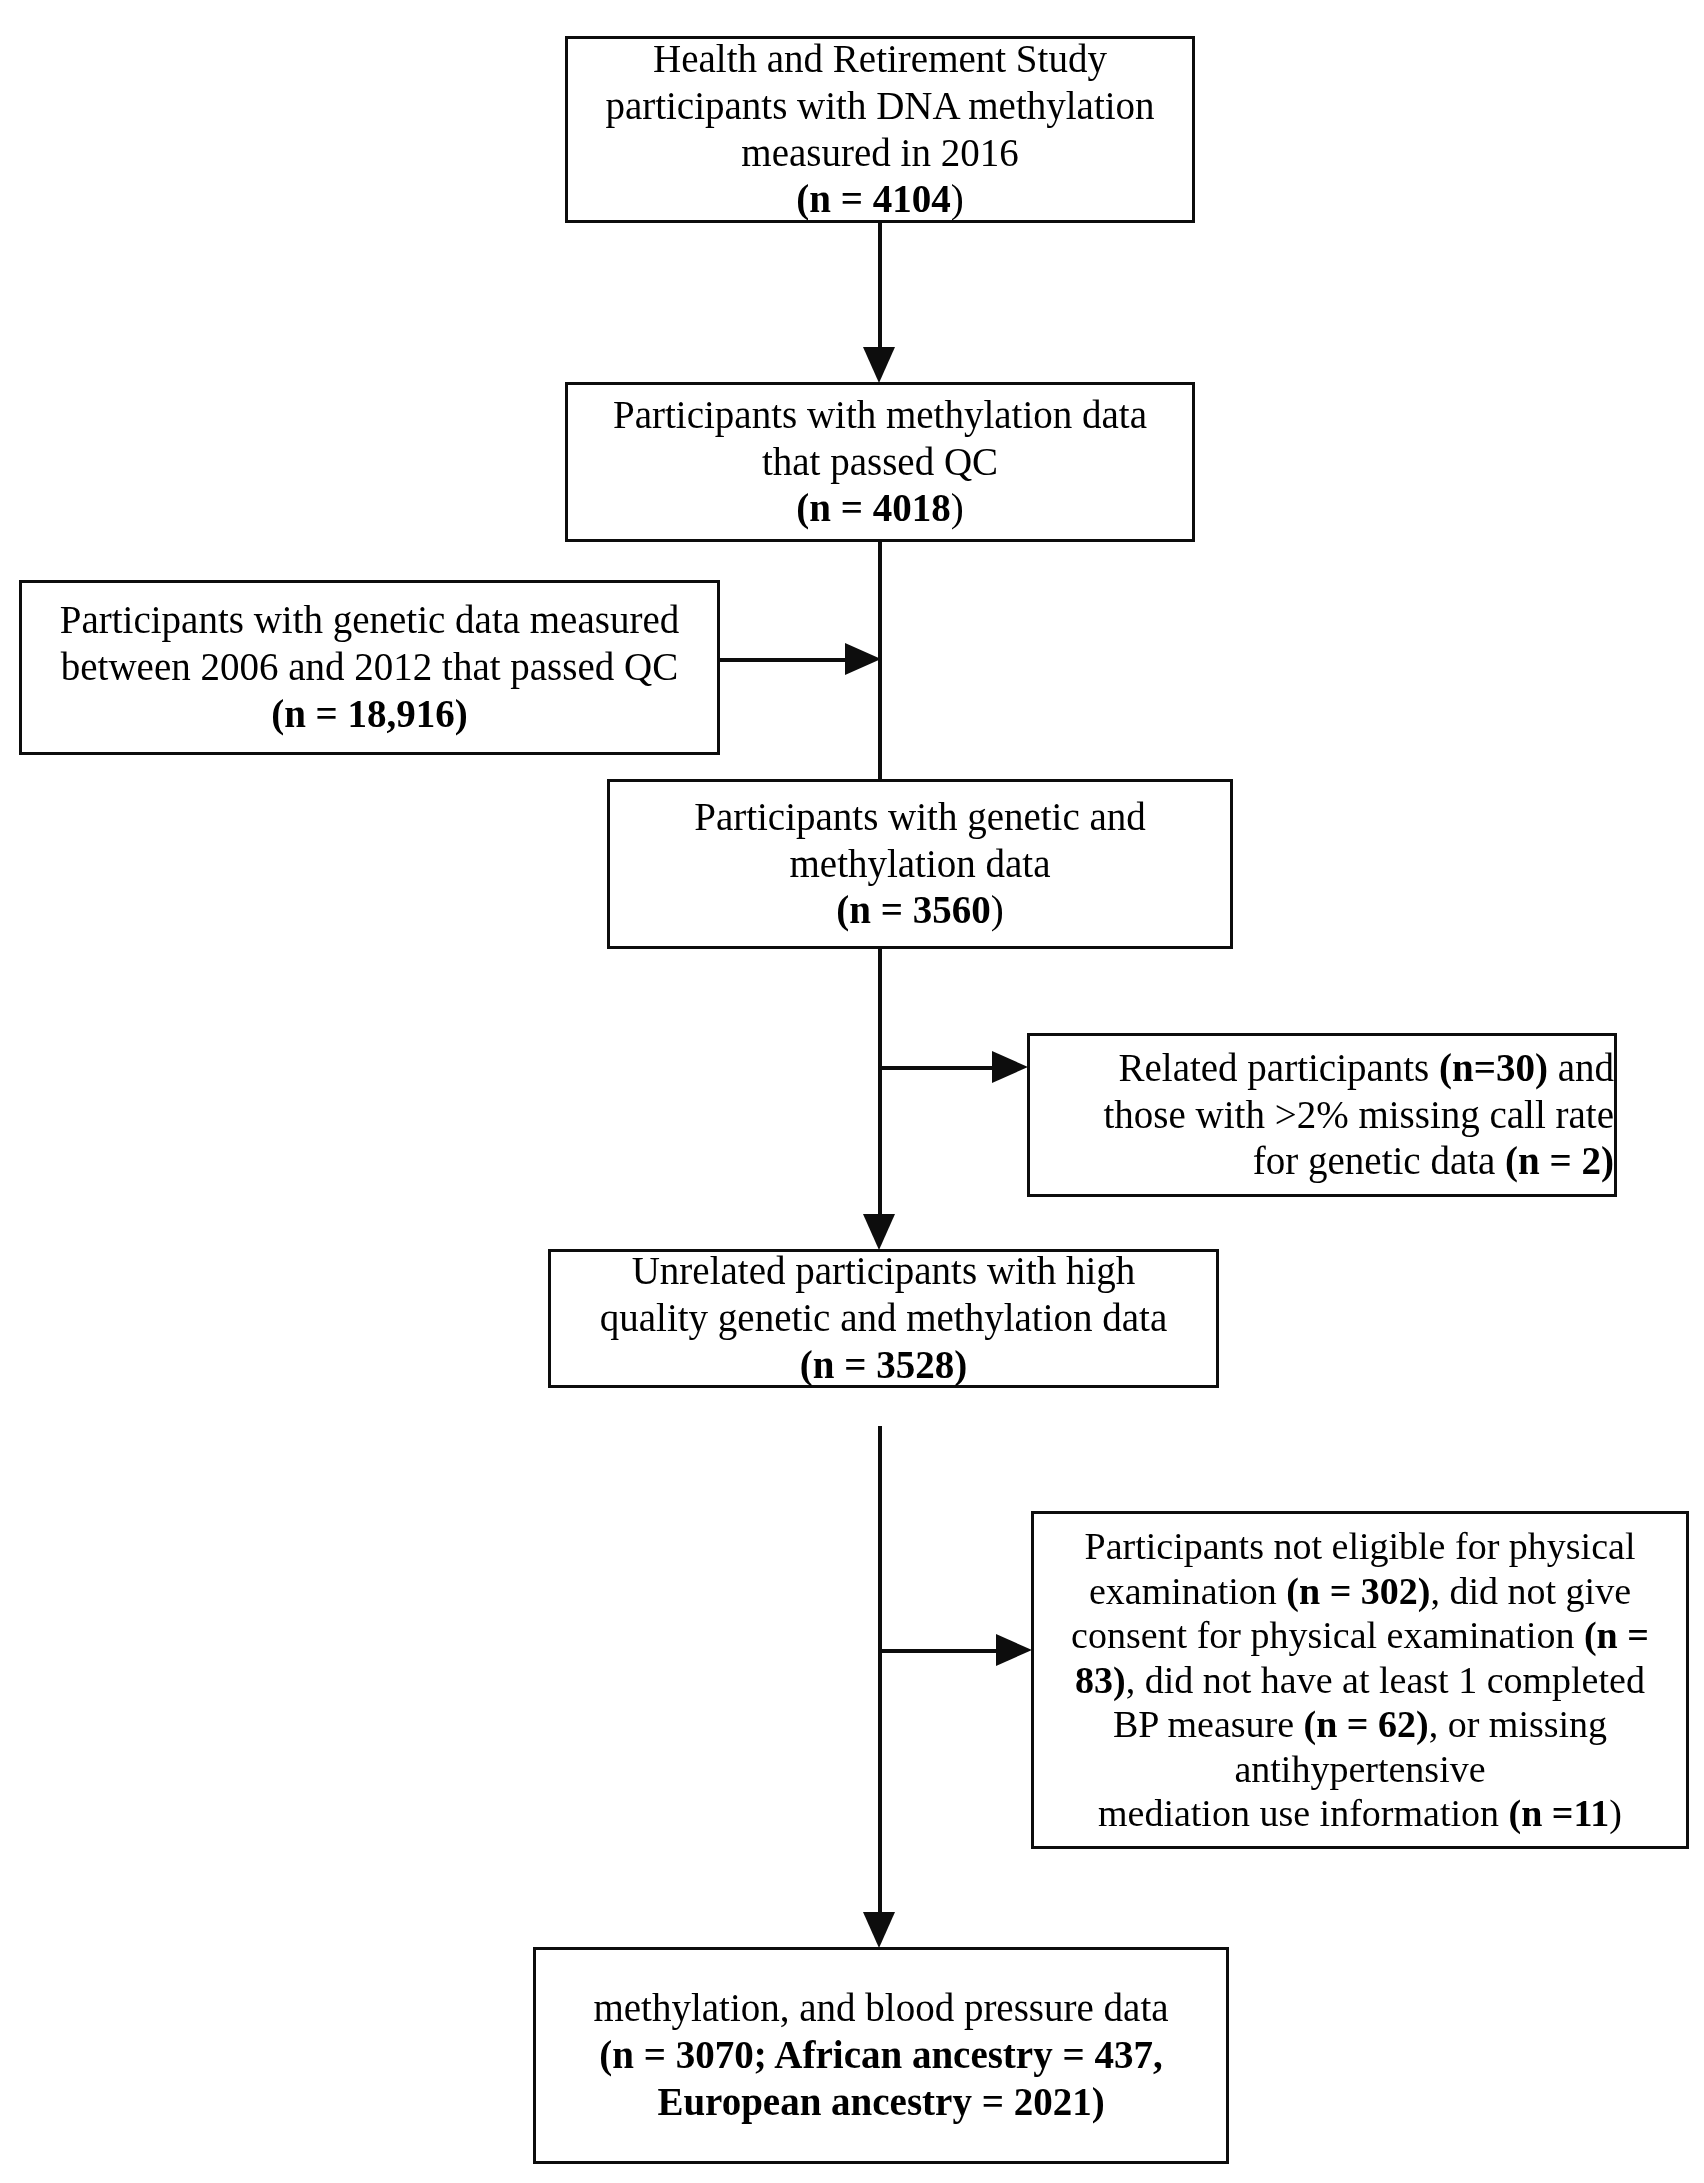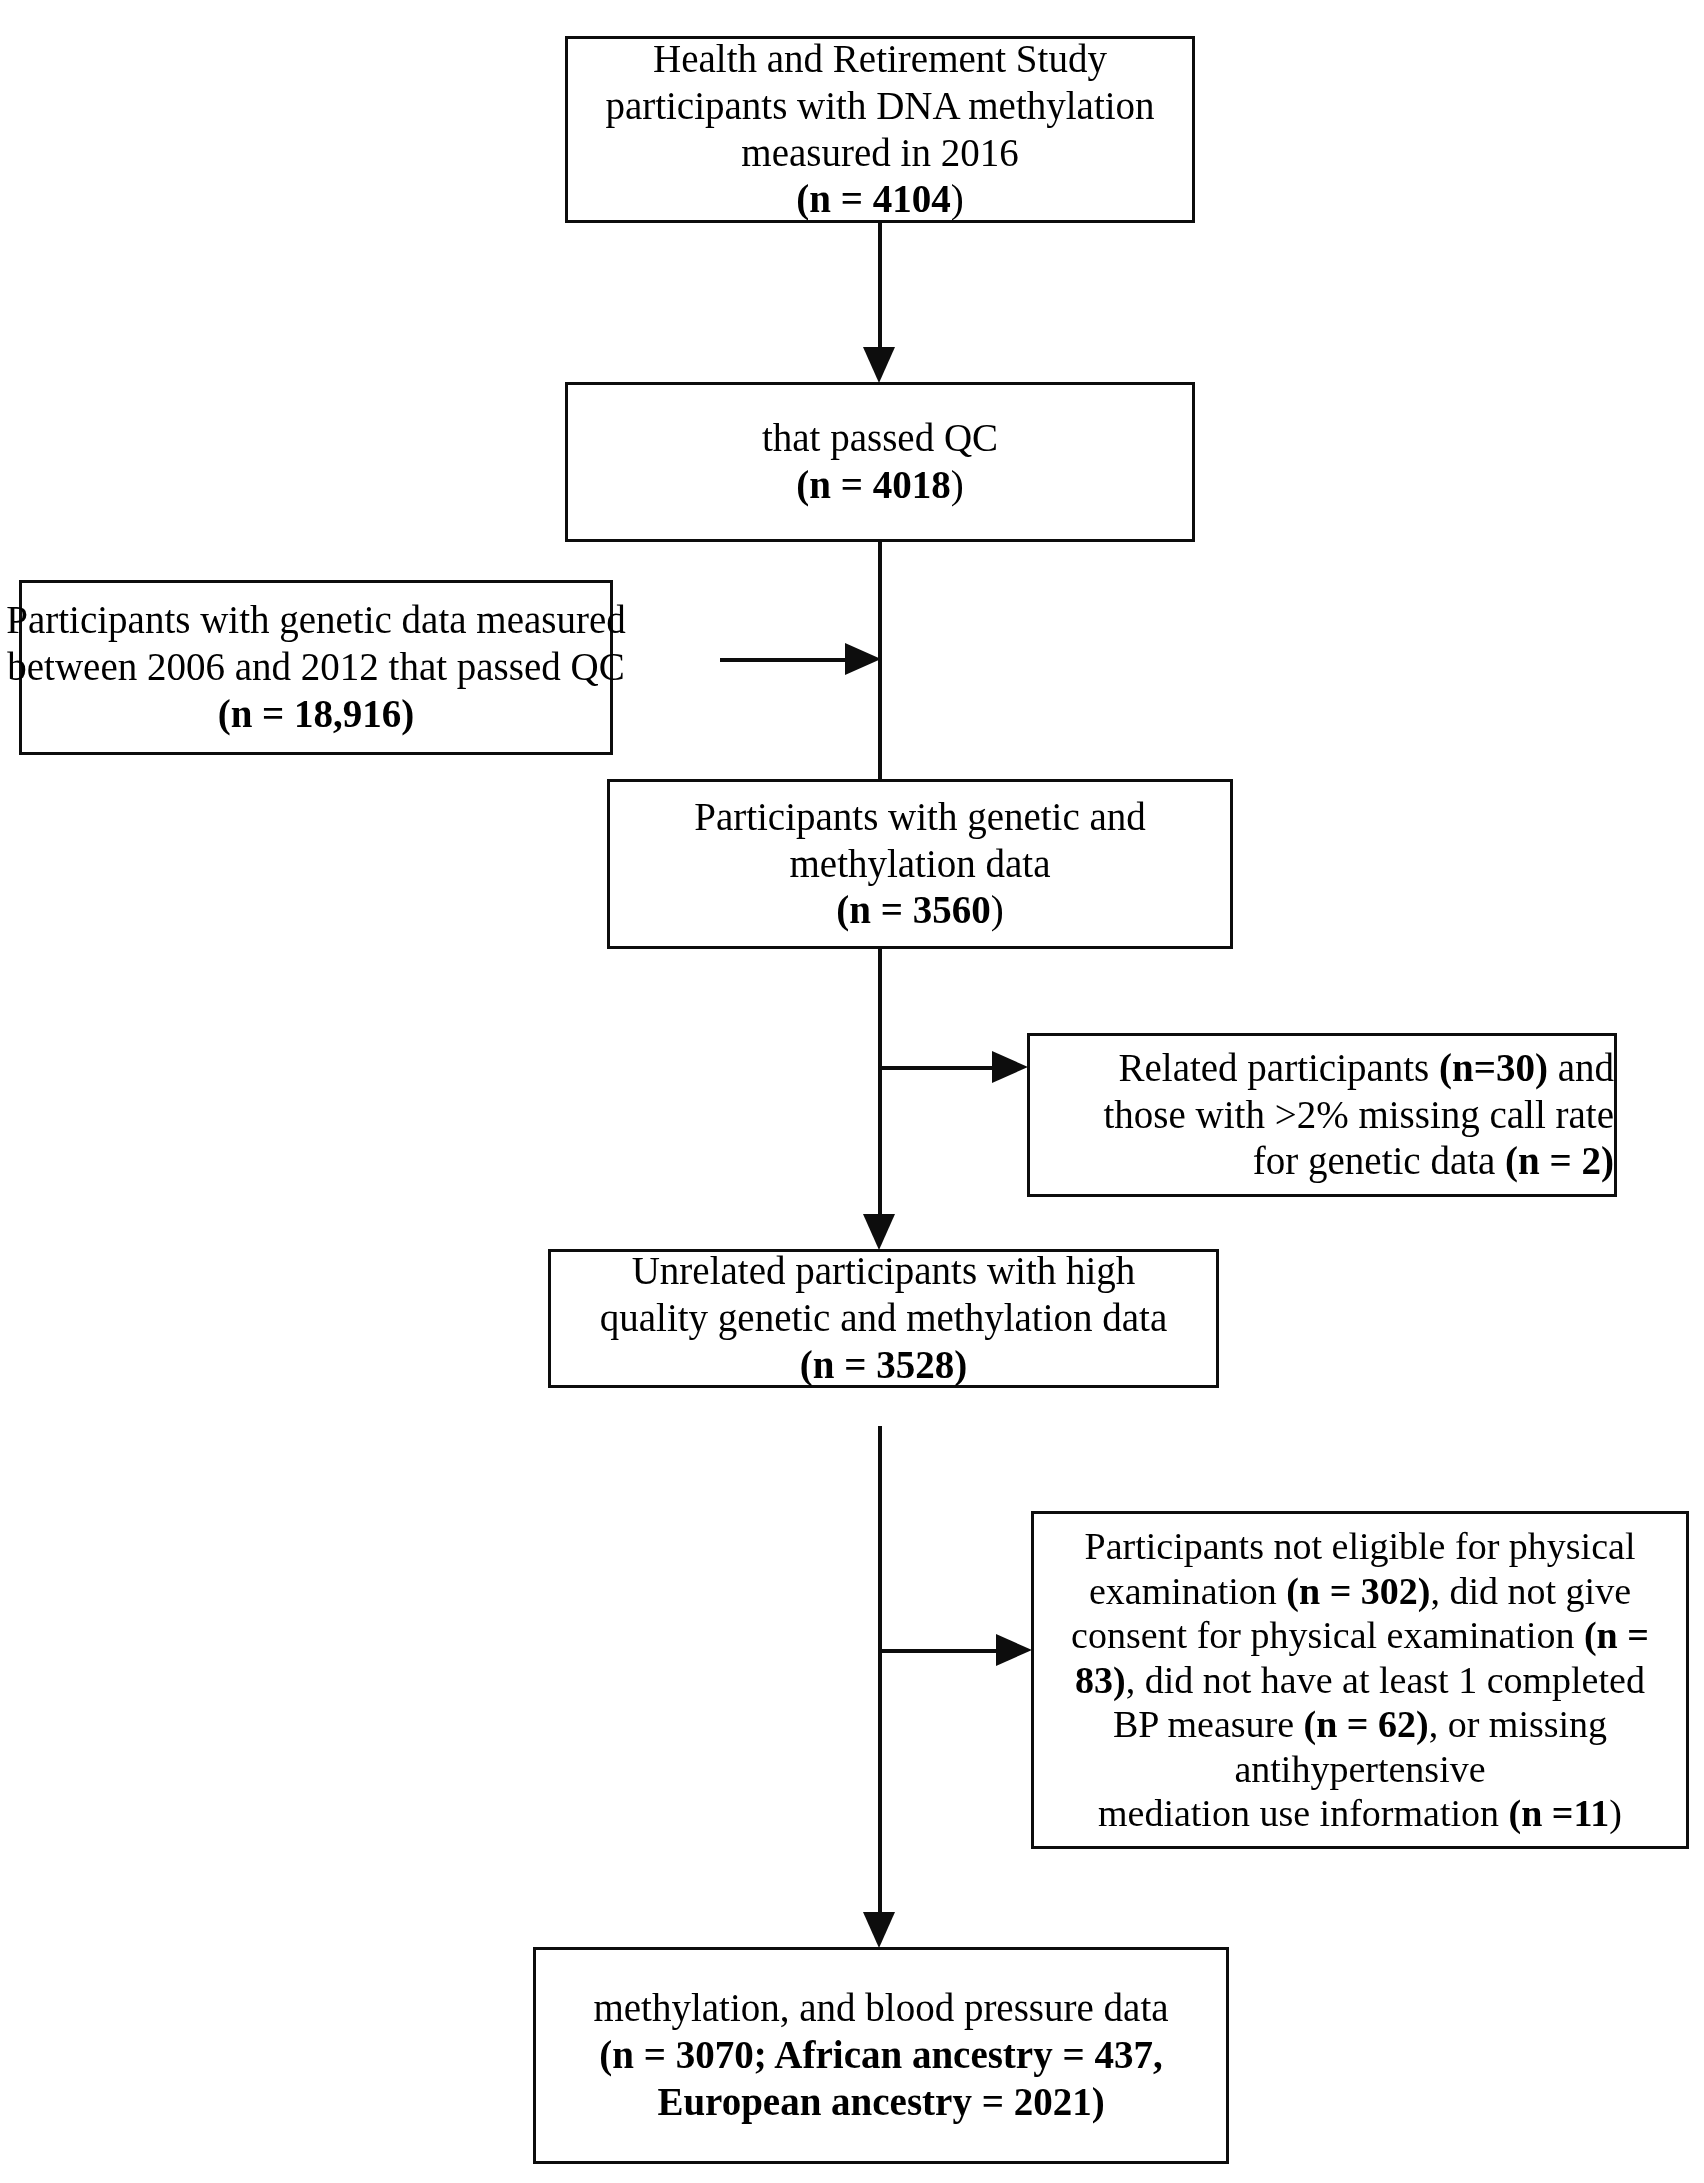--- a/index.html
+++ b/index.html
@@ -49,21 +49,21 @@
   .arr-right{
     position:absolute;
     width:0;height:0;
     border-top:16.5px solid transparent;
     border-bottom:16.5px solid transparent;
     border-left:36px solid #0d0d0d;
   }
   
   #b1{left:565px;top:36px;width:630px;height:187px;}
   #b2{left:565px;top:382px;width:630px;height:160px;}
-  #b3{left:19px;top:580px;width:594px;height:175px;}
+  #b3{left:19px;top:580px;width:701px;height:175px;}
   #b4{left:607px;top:779px;width:626px;height:170px;}
   #b5{left:1027px;top:1033px;width:590px;height:164px;align-items:flex-end;}
   #b6{left:548px;top:1249px;width:671px;height:139px;}
   #b7{left:1031px;top:1511px;width:658px;height:338px;font-size:38px;line-height:1.17;}
   #b8{left:533px;top:1947px;width:696px;height:217px;}
   
   #c1{left:878px;top:223px;height:130px;}
   #c1h{left:863px;top:347px;}
   #c2{left:878px;top:542px;height:237px;}
   #c3{left:720px;top:658px;width:131px;}
@@ -82,20 +82,21 @@
 
 <div id="diagram">
 
   <div class="box" id="b1">
       <div class="tline"><span>Health and Retirement Study</span></div>
       <div class="tline"><span>participants with DNA methylation</span></div>
       <div class="tline"><span>measured in 2016</span></div>
       <div class="tline"><span class="b">(n = 4104</span><span>)</span></div>
     </div>
   <div class="box" id="b2">
+      <div class="tline"><span>Participants with methylation data</span></div>
       <div class="tline"><span>that passed QC</span></div>
       <div class="tline"><span class="b">(n = 4018</span><span>)</span></div>
     </div>
   <div class="box" id="b3">
       <div class="tline"><span>Participants with genetic data measured</span></div>
       <div class="tline"><span>between 2006 and 2012 that passed QC</span></div>
       <div class="tline"><span class="b">(n = 18,916)</span></div>
     </div>
   <div class="box" id="b4">
       <div class="tline"><span>Participants with genetic and</span></div>

